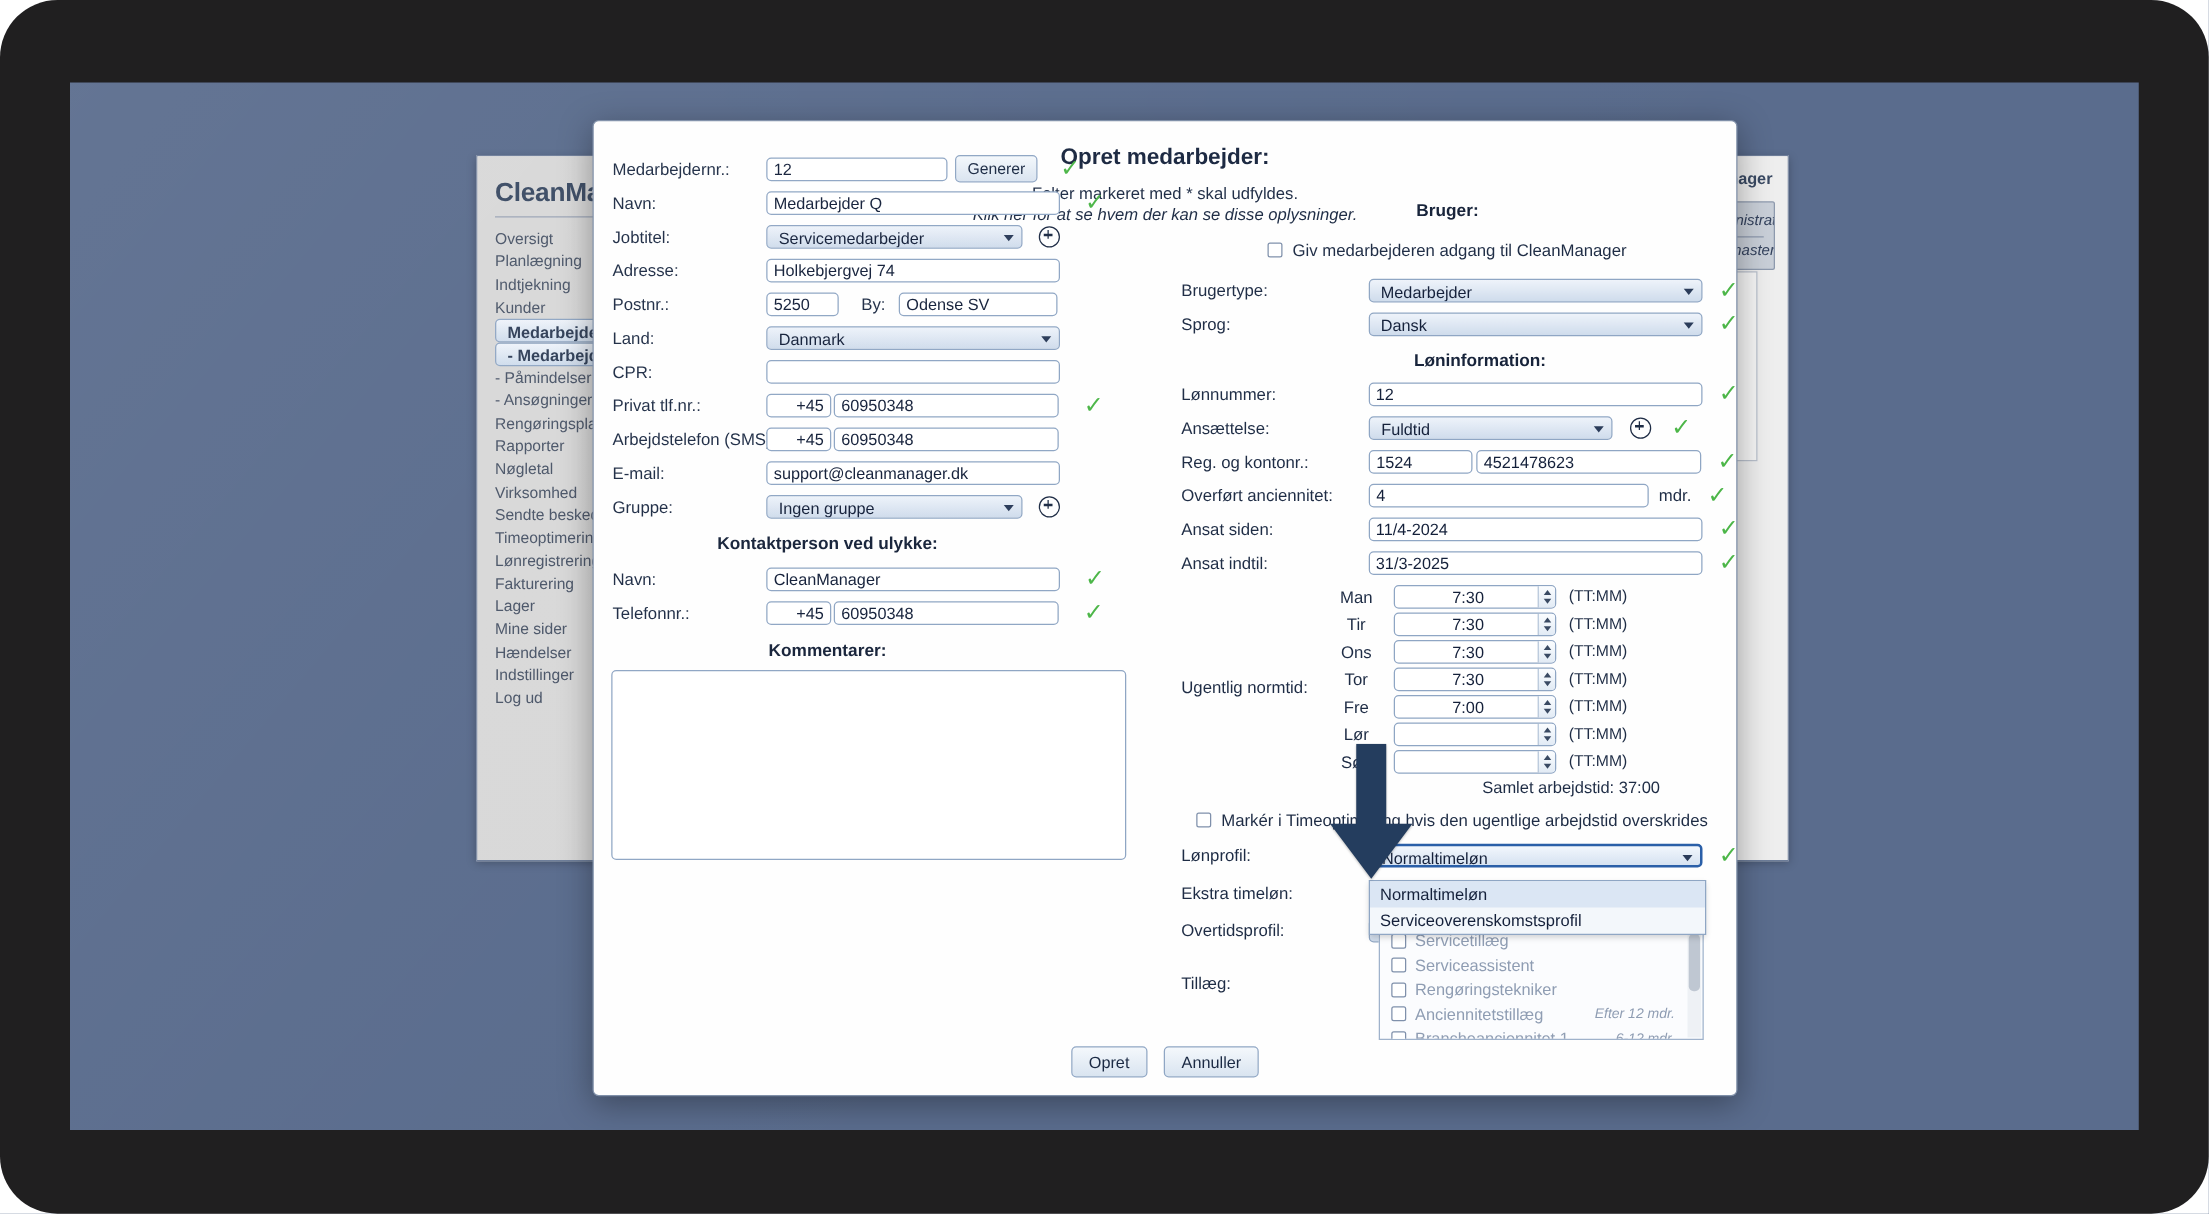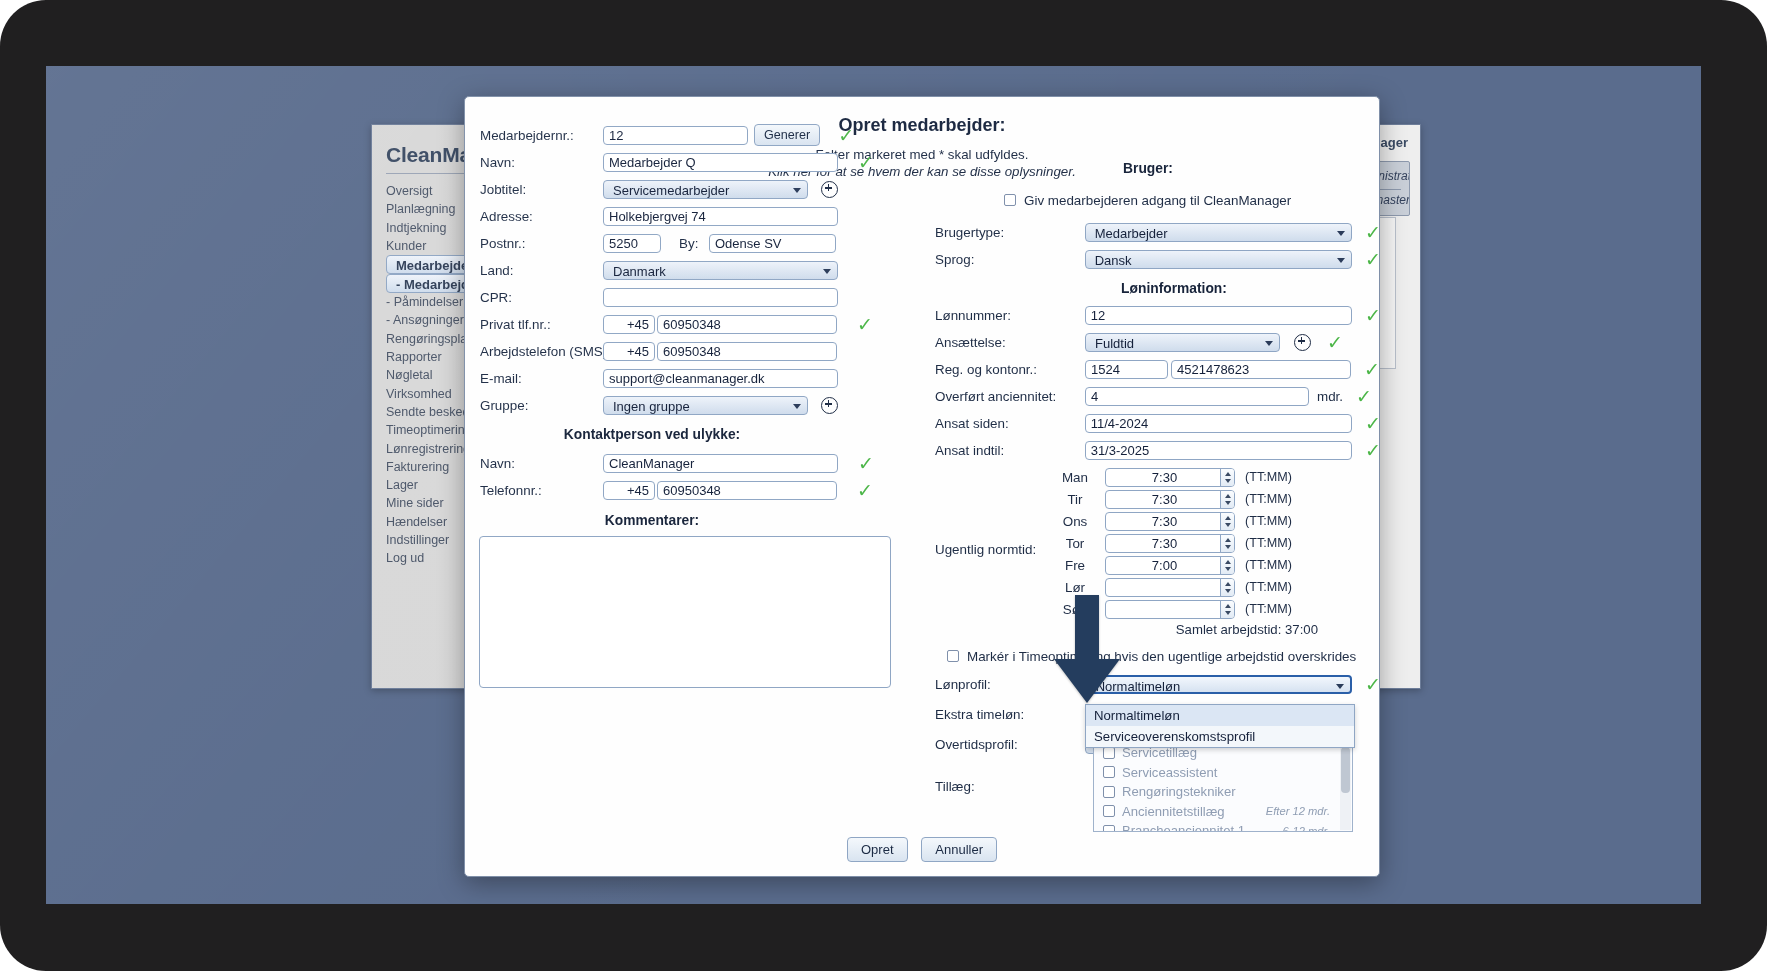--- a/index.html
+++ b/index.html
@@ -6,21 +6,21 @@
   body{
     width:1767px;height:971px;background:#ffffff;overflow:hidden;
     font-family:"Liberation Sans","DejaVu Sans",sans-serif;
   }
   
   #device{
     position:absolute;left:0;top:0;width:1767px;height:971px;
     background:#201f20;border-radius:46px;box-sizing:border-box;
   }
   #screen{
-    position:absolute;left:46px;top:66px;width:1655px;height:838px;
+    position:absolute;left:56px;top:66px;width:1655px;height:838px;
     background:#5a6c8d;overflow:hidden;
   }
   #screen-glare{
     position:absolute;inset:0;pointer-events:none;
     background:linear-gradient(130deg,rgba(255,255,255,.06) 0%,rgba(255,255,255,.015) 38%,rgba(255,255,255,0) 60%);
   }
   
   #bg-page{
     position:absolute;left:325px;top:58px;width:1048px;height:563px;
     background:#e9e9e9;border:1px solid #6d7d99;

